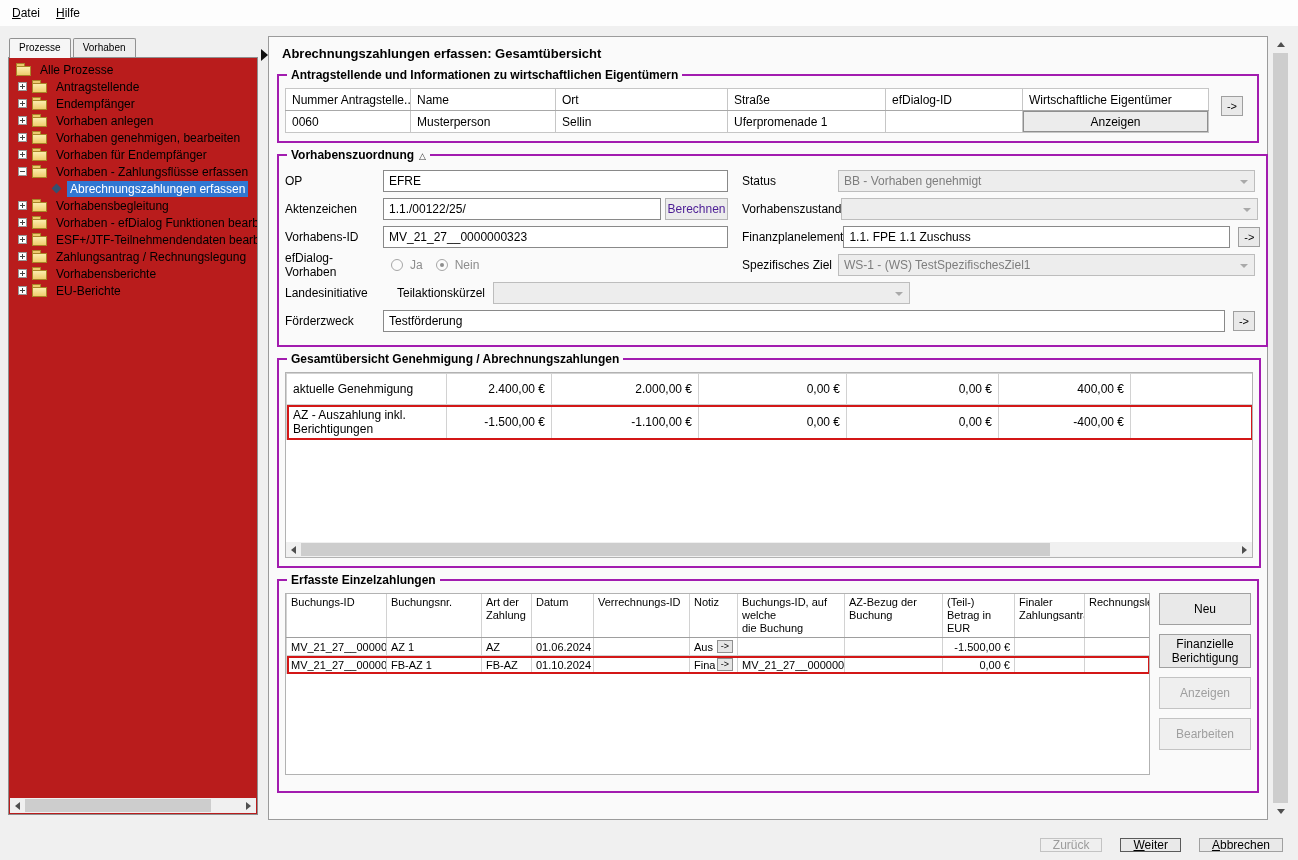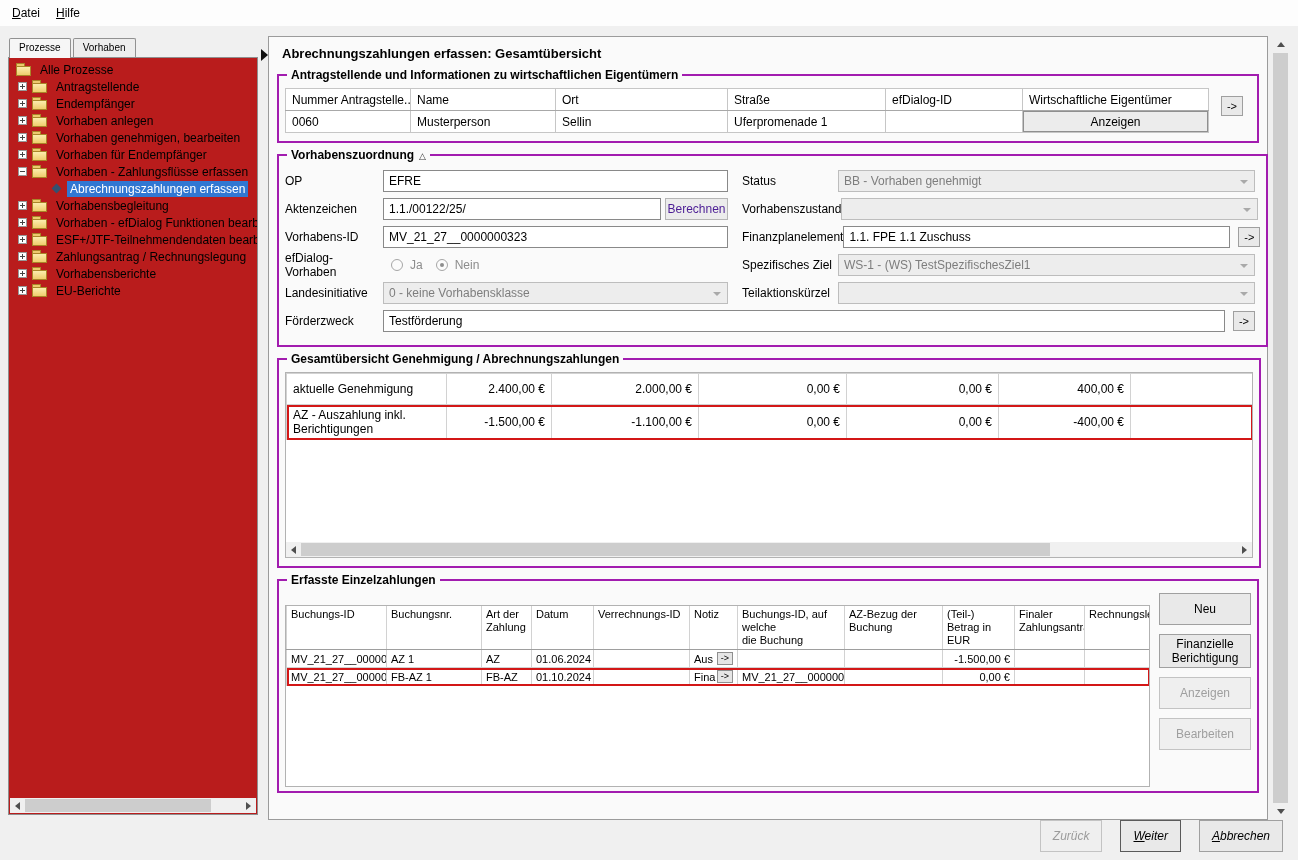--- a/index.html
+++ b/index.html
@@ -81,42 +81,42 @@
   .table3-wrap { position:relative; width:968px; height:186px; background:#fff; border:1px solid #b2b2b2; overflow:hidden; margin-top:2px; }
   .t3 { border-collapse:collapse; table-layout:fixed; width:966px; }
   .t3 th { font-weight:normal; text-align:left; border:1px solid #d2d2d2; border-top:none; border-bottom:1px solid #9e9e9e; padding:3px 6px; height:34px; vertical-align:top; white-space:pre-line; line-height:14px; }
   .t3 td { border:1px solid #d2d2d2; padding:3px 6px; height:31px; line-height:14px; }
   .t3 .num { text-align:right; }
   .t3 tr.hl { outline:2px solid #d31717; outline-offset:-2px; }
   .hscroll3 { position:absolute; left:0; right:0; bottom:0; height:15px; background:#f0f0f0; display:flex; align-items:center; }
 
   
   .pay-wrap { position:relative; height:190px; margin-top:2px; }
-  .table4-wrap { position:absolute; left:0; top:12px; width:865px; height:182px; background:#fff; border:1px solid #b2b2b2; overflow:hidden; }
+  .table4-wrap { position:absolute; left:0; top:0; width:865px; height:182px; background:#fff; border:1px solid #b2b2b2; overflow:hidden; }
   .t4 { border-collapse:collapse; table-layout:fixed; width:863px; font-size:11px; }
   .t4 th { font-weight:normal; text-align:left; border:1px solid #d2d2d2; border-top:none; border-bottom:1px solid #9e9e9e; padding:2px 4px; height:40px; vertical-align:top; white-space:pre-line; line-height:13px; overflow:hidden; }
   .t4 td { border:1px solid #d2d2d2; padding:1px 4px; height:18px; white-space:nowrap; overflow:hidden; }
   .t4 .num { text-align:right; }
   .t4 tr.hl { outline:2px solid #d31717; outline-offset:-2px; }
   .notiz { display:flex; align-items:center; justify-content:space-between; }
   .note-btn { flex:0 0 16px; width:16px; height:13px; background:#e5e5e5; border:1px solid #8f8f8f; font-size:9px; line-height:11px; text-align:center; }
 
   .side-btns { position:absolute; right:0; top:0; width:92px; display:flex; flex-direction:column; gap:9px; }
   .sbtn { min-height:32px; background:#e9e9e9; border:1px solid #a0a0a0; display:flex; align-items:center; justify-content:center; text-align:center; padding:2px 4px; font-size:12px; }
   .sbtn.disabled { color:#9f9f9f; background:#efefef; border-color:#c3c3c3; }
 
   
   .vscroll { position:absolute; right:9px; top:36px; width:17px; height:784px; background:#f0f0f0; }
   .vscroll .scroll-btn { position:absolute; left:0; width:17px; height:17px; }
   .vs-up { top:0; } .vs-down { bottom:0; }
   .vthumb { position:absolute; left:1px; right:1px; top:17px; bottom:17px; background:#cdcdcd; }
 
   
   .footer-btns { position:absolute; right:15px; bottom:8px; display:flex; gap:18px; }
-  .fbtn { height:32px; padding:0 12px; min-width:52px; background:#e9e9e9; border:1px solid #a0a0a0; display:flex; align-items:center; justify-content:center;font-style:italic; }
+  .fbtn { height:14px; padding:0 12px; min-width:52px; background:#e9e9e9; border:1px solid #a0a0a0; display:flex; align-items:center; justify-content:center; }
   .fbtn.default { border-color:#5a5a5a; }
   .fbtn.disabled { color:#9b9b9b; background:#efefef; border-color:#c3c3c3; }
   .fbtn-label { display:inline-block; }
   .fbtn-label.mn::first-letter { text-decoration:underline; }
 </style>
 </head>
 <body>
 
 <div class="menubar">
   <span class="menu-item">Datei</span>
@@ -281,21 +281,20 @@
           <span class="radio"></span>
           <span class="radio-lab">Ja</span>
           <span class="radio checked"></span>
           <span class="radio-lab">Nein</span>
         </div>
         <span class="lab2">Spezifisches Ziel</span>
         <div class="dd w417">WS-1 - (WS) TestSpezifischesZiel1</div>
       </div>
       <div class="frow">
         <span class="lab1">Landesinitiative</span>
-        <div class="dd w345">0 - keine Vorhabensklasse</div>
         <span class="lab2">Teilaktionskürzel</span>
         <div class="dd w417"></div>
       </div>
       <div class="frow">
         <span class="lab1">Förderzweck</span>
         <div class="field w842">Testförderung</div>
         <div class="goto-btn small-goto">-&gt;</div>
       </div>
     </div>
   </fieldset>

